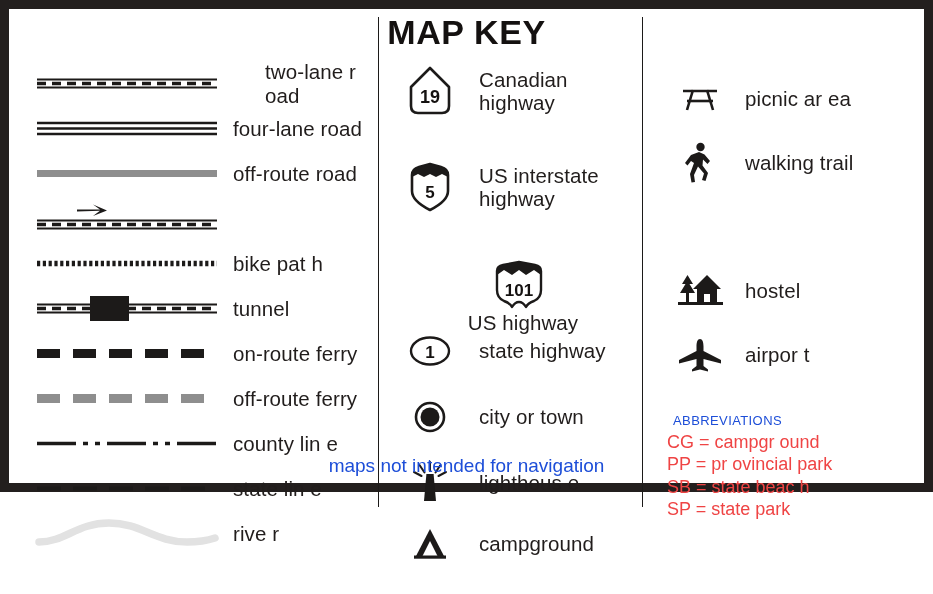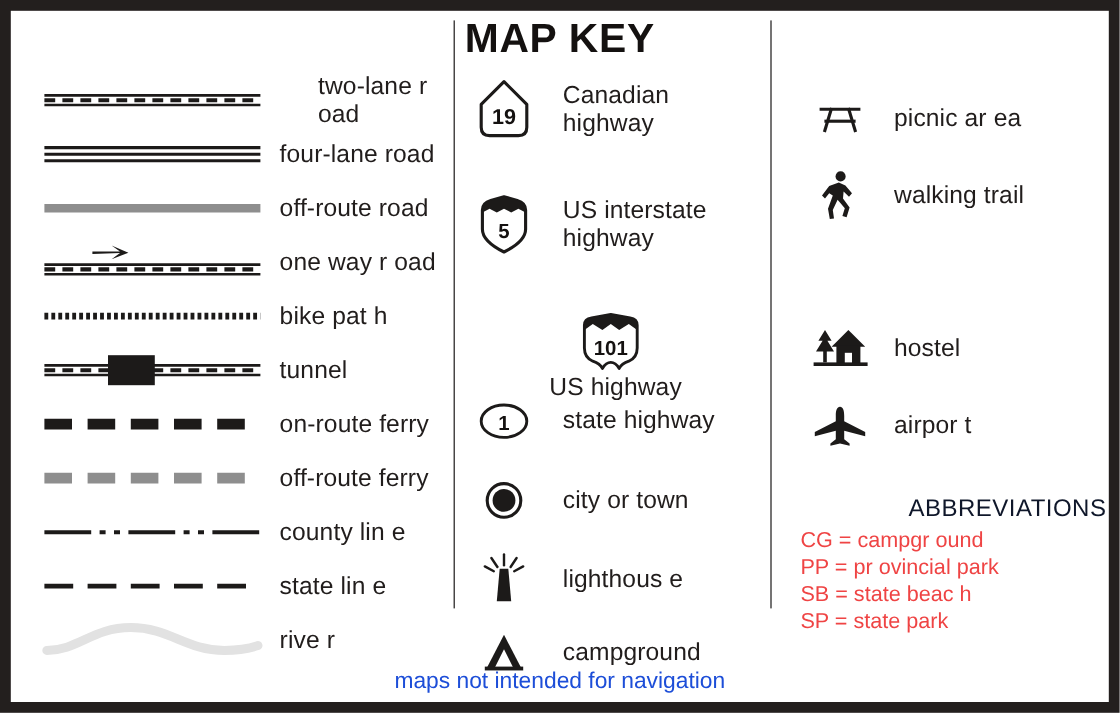--- a/index.html
+++ b/index.html
@@ -11,24 +11,25 @@
     width: 933px; height: 594px;
     font-family: "Liberation Sans", sans-serif;
     color: #1a1a1a;
     overflow: hidden;
   }
 
   
   #key-frame {
     position: relative;
     width: 933px;
-    height: 594px;
+    height: 492px;
     background: #ffffff;
     border: 9px solid #231f1e;
     padding: 0;
+    text-decoration: underline;
   }
 
   
   #title {
     position: absolute;
     top: 4px;
     left: 0;
     width: 915px;
     text-align: center;
     font-size: 34px;
@@ -42,21 +43,21 @@
   #columns {
     position: absolute;
     top: 52px;
     left: 0;
     width: 915px;
     height: 490px;
   }
 
   .col { position: absolute; top: 0; height: 490px; }
   #col-roads  { left: 10px;  width: 360px; }
-  #col-routes { left: 370px; width: 250px; }
+  #col-routes { left: 380px; width: 250px; }
   #col-points { left: 648px; width: 265px; }
 
   
   .divider {
     position: absolute;
     top: 8px;
     width: 1px;
     height: 490px;
     background: #1c1a19;
   }
@@ -104,26 +105,26 @@
   #col-points .label { margin-left: 16px; }
 
   
   #abbrev {
     position: absolute;
     left: 10px;
     top: 352px;
     width: 255px;
   }
   #abbrev-title {
-    font-size: 20px;
+    font-size: 13px;
     font-weight: normal;
     letter-spacing: 0.4px;
-    text-align: right;
+    text-align: left;
     padding-left: 6px;
-    color: #0f172a;
+    color: #1d4ed8;
     margin-bottom: 3px;
   }
   .abbrev-row {
     font-size: 18px;
     color: #ef4444;
     line-height: 1.24;
     white-space: pre;
   }
 
   
@@ -189,21 +190,20 @@
         <div class="sym">
           <svg class="lineart" viewBox="0 0 180 45">
             <line x1="0" y1="24.5" x2="180" y2="24.5" stroke="#1c1a19" stroke-width="2.2"></line>
             <line x1="0" y1="32.5" x2="180" y2="32.5" stroke="#1c1a19" stroke-width="2.2"></line>
             <line x1="0" y1="28.5" x2="180" y2="28.5" stroke="#1c1a19" stroke-width="3.4" stroke-dasharray="9 6"></line>
             <g>
               <path d="M40 13.5 L63 13.5 L56 8.5 L70 14.6 L56 20 L63 14.8 L40 15.6 Z" fill="#1c1a19"></path>
             </g>
           </svg>
         </div>
-        <div class="label">one way r oad</div>
       </div>
 
       <div class="row" style="top:180px;">
         <div class="sym">
           <svg class="lineart" viewBox="0 0 180 45">
             <line x1="0" y1="22.5" x2="180" y2="22.5" stroke="#1c1a19" stroke-width="5.6" stroke-dasharray="3.2 2.6"></line>
           </svg>
         </div>
         <div class="label">bike pat h</div>
       </div>

